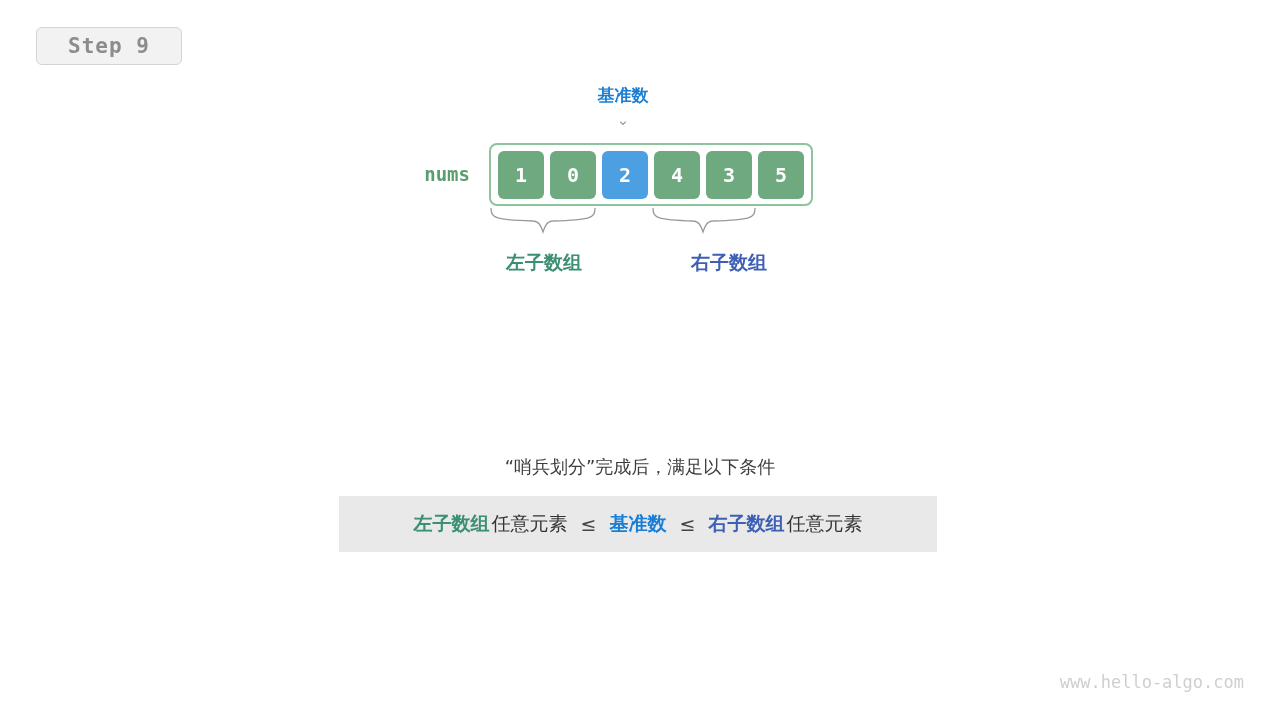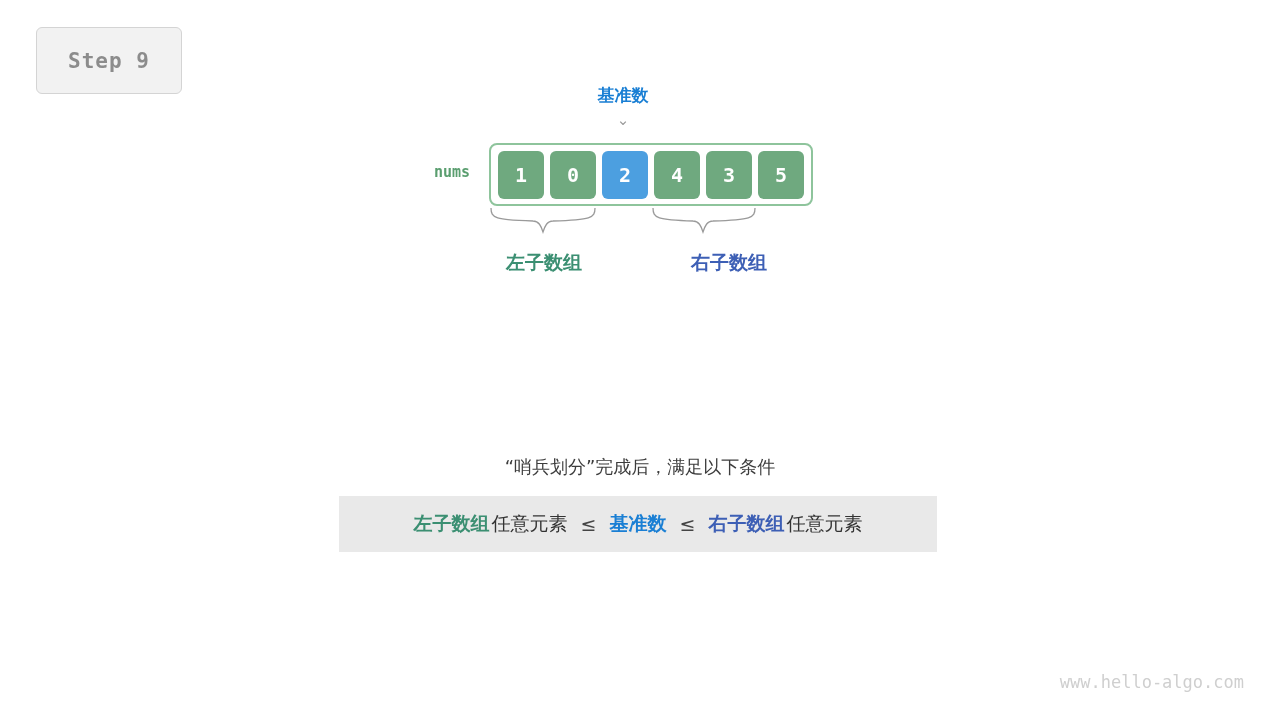--- a/index.html
+++ b/index.html
@@ -14,21 +14,21 @@
     position: relative;
     overflow: hidden;
   }
 
   
   .step-badge {
     position: absolute;
     left: 36px;
     top: 27px;
     width: 146px;
-    height: 67px;
+    height: 38px;
     box-sizing: border-box;
     border: 1px solid #d4d4d4;
     border-radius: 6px;
     background: #f2f2f2;
     display: flex;
     align-items: center;
     justify-content: center;
     font-family: "DejaVu Sans Mono", monospace;
     font-size: 21px;
     font-weight: bold;
@@ -59,21 +59,21 @@
   }
 
   
   .nums-label {
     position: absolute;
     left: 380px;
     top: 163px;
     width: 90px;
     text-align: right;
     font-family: "DejaVu Sans Mono", monospace;
-    font-size: 15px;
+    font-size: 19px;
     font-weight: bold;
     color: #5a9e6f;
   }
   .array-box {
     position: absolute;
     left: 489px;
     top: 143px;
     height: 63px;
     box-sizing: border-box;
     border: 2px solid #8ec49c;

